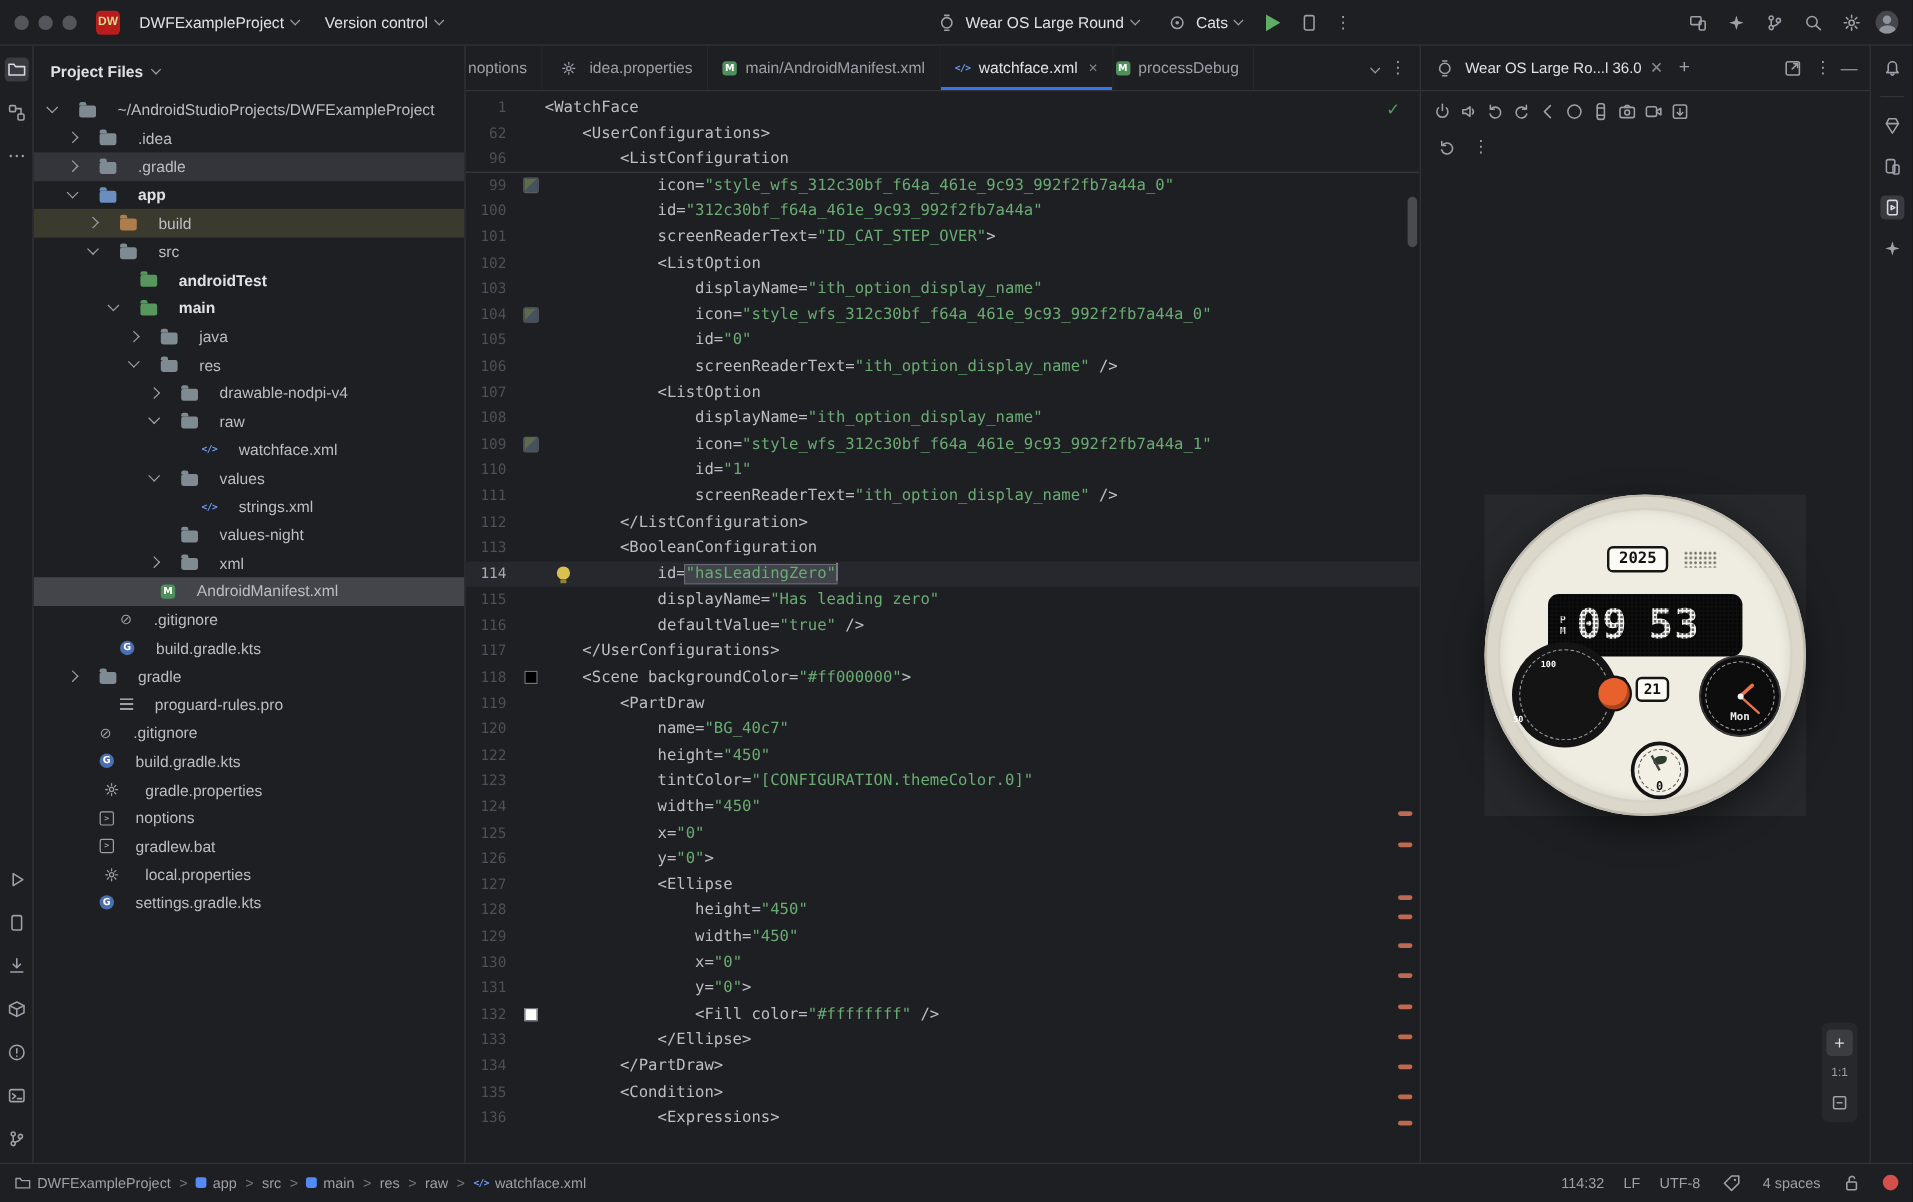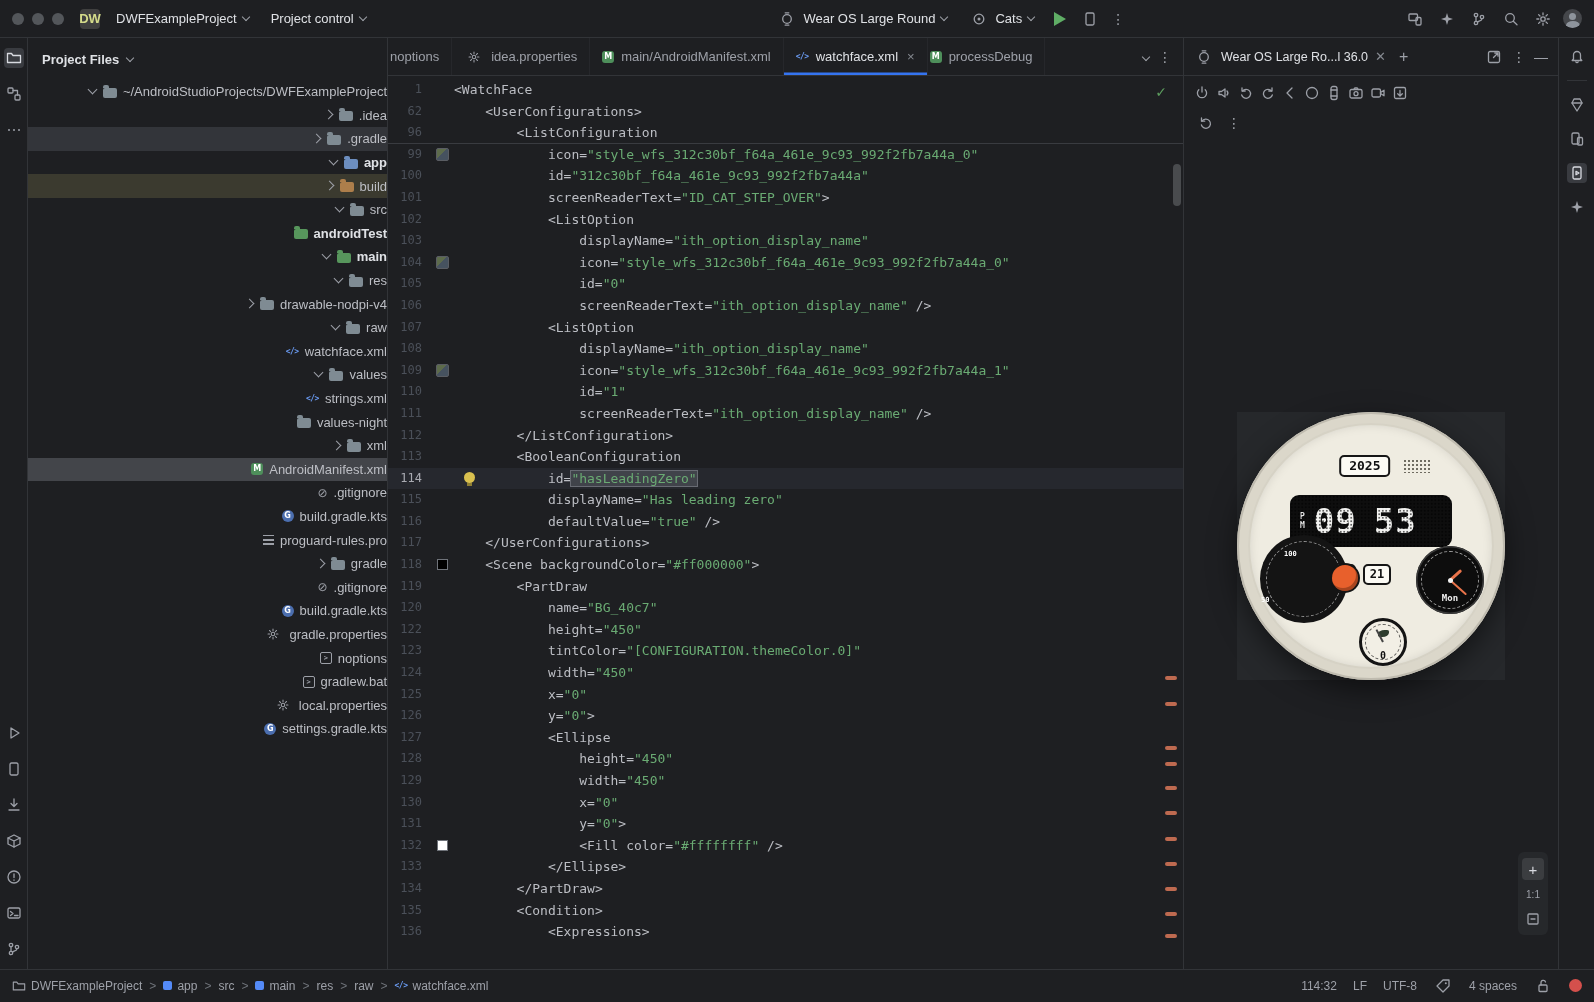--- a/index.html
+++ b/index.html
@@ -7,22 +7,22 @@
   .app {
     position:relative; width:1594px; height:1002px; overflow:hidden;
     background:#1E1F22; color:#BCBEC4;
     font-family:"Liberation Sans", sans-serif; font-size:13px;
   }
   
   .titlebar { height:38px; display:flex; align-items:center; padding:0 12px; gap:10px;
     border-bottom:1px solid #323438; }
   .lights { display:flex; gap:8px; margin-right:6px; }
   .light { width:12px; height:12px; border-radius:50%; background:#53565A; }
-  .dwbadge { width:20px; height:20px; border-radius:4px; background:#404040; color:#D4DB8A;
-    font-weight:bold; font-size:13px; display:flex; align-items:center; justify-content:center; }
+  .dwbadge { width:20px; height:20px; border-radius:4px; background:#b91c1c; color:#D4DB8A;
+    font-weight:bold; font-size:10px; display:flex; align-items:center; justify-content:center; }
   .menuitem { display:flex; align-items:center; gap:6px; color:#DFE1E5; padding:4px 6px; border-radius:4px; }
   .chev { width:6px; height:6px; border-right:1.4px solid #9DA0A8; border-bottom:1.4px solid #9DA0A8;
     transform:rotate(45deg); margin-top:-3px; }
   .tspacer1 { flex:1.1; } .tspacer2 { flex:0.75; }
   .runpill { display:flex; align-items:center; gap:6px; color:#DFE1E5; padding:4px 6px; }
   .playbtn { width:0; height:0; border-left:12px solid #5FAD65; border-top:7px solid transparent;
     border-bottom:7px solid transparent; margin:0 4px; }
   .uicon { display:inline-flex; width:20px; height:20px; align-items:center; justify-content:center;
     border-radius:4px; flex:none; }
   .uicon svg { display:block; }
@@ -38,21 +38,21 @@
   
   .main { display:flex; height:931px; }
   .activity { width:28px; border-right:1px solid #323438; display:flex; flex-direction:column;
     align-items:center; padding:10px 0; gap:16px; }
   .activity .grow { flex:1; }
   
   .project { width:360px; border-right:1px solid #323438; overflow:hidden; }
   .phead { height:42px; display:flex; align-items:center; gap:8px; padding:0 14px; color:#DFE1E5;
     font-weight:bold; }
   .tree { font-size:13px; }
-  .trow { height:23.6px; display:flex; align-items:center; gap:6px; white-space:nowrap; cursor:default;justify-content:flex-end; }
+  .trow { height:23.6px; display:flex; align-items:center; gap:18px; white-space:nowrap; cursor:default; }
   .trow.sel { background:#43454A; }
   .trow.muted { background:#33353A; }
   .trow.excluded { background:#3B3A2F; }
   .trow .lbl { color:#BCBEC4; }
   .trow.bold .lbl { color:#DFE1E5; font-weight:bold; }
   .tchev { width:10px; height:10px; flex:none; position:relative; }
   .tchev::before { content:""; position:absolute; left:2px; top:1px; width:6px; height:6px;
     border-right:1.4px solid #9DA0A8; border-bottom:1.4px solid #9DA0A8; transform:rotate(-45deg); }
   .tchev.open::before { transform:rotate(45deg); top:-1px; }
   .tchev.none::before { display:none; }
@@ -197,21 +197,21 @@
       <span class="light"></span>
       <span class="light"></span>
       <span class="light"></span>
     </div>
     <span class="dwbadge">DW</span>
     <span class="menuitem">
       <span>DWFExampleProject</span>
         <span class="chev"></span>
     </span>
     <span class="menuitem">
-      <span>Project control</span>
+      <span>Version control</span>
         <span class="chev"></span>
     </span>
     <span class="tspacer1"></span>
     <span class="runpill">
       <span class="uicon">
           <svg width="16" height="16" viewBox="0 0 16 16" fill="none" stroke="#9da0a8" stroke-width="1.3" stroke-linecap="round" stroke-linejoin="round">
             <circle cx="8" cy="8" r="4.3"></circle>
             <path d="M6.2 1.8h3.6M6.2 14.2h3.6"></path>
           </svg>
         </span>
@@ -382,20 +382,25 @@
             <span class="tchev none"></span>
             <span class="fold green"></span>
             <span class="lbl">androidTest</span>
           </div>
           <div class="trow bold" style="padding-left: 61px;">
             <span class="tchev open"></span>
             <span class="fold green"></span>
             <span class="lbl">main</span>
           </div>
           <div class="trow" style="padding-left: 78px;">
+            <span class="tchev "></span>
+            <span class="fold"></span>
+            <span class="lbl">java</span>
+          </div>
+          <div class="trow" style="padding-left: 78px;">
             <span class="tchev open"></span>
             <span class="fold"></span>
             <span class="lbl">res</span>
           </div>
           <div class="trow" style="padding-left: 95px;">
             <span class="tchev "></span>
             <span class="fold"></span>
             <span class="lbl">drawable-nodpi-v4</span>
           </div>
           <div class="trow" style="padding-left: 95px;">
@@ -436,29 +441,29 @@
           <div class="trow" style="padding-left: 44px;">
             <span class="tchev none"></span>
             <span class="giti">⊘</span>
             <span class="lbl">.gitignore</span>
           </div>
           <div class="trow" style="padding-left: 44px;">
             <span class="tchev none"></span>
             <span class="gsq">G</span>
             <span class="lbl">build.gradle.kts</span>
           </div>
+          <div class="trow" style="padding-left: 27px;">
+            <span class="tchev "></span>
+            <span class="fold"></span>
+            <span class="lbl">gradle</span>
+          </div>
           <div class="trow" style="padding-left: 44px;">
             <span class="tchev none"></span>
             <span class="txtico"></span>
             <span class="lbl">proguard-rules.pro</span>
-          </div>
-          <div class="trow" style="padding-left: 27px;">
-            <span class="tchev "></span>
-            <span class="fold"></span>
-            <span class="lbl">gradle</span>
           </div>
           <div class="trow" style="padding-left: 27px;">
             <span class="tchev none"></span>
             <span class="giti">⊘</span>
             <span class="lbl">.gitignore</span>
           </div>
           <div class="trow" style="padding-left: 27px;">
             <span class="tchev none"></span>
             <span class="gsq">G</span>
             <span class="lbl">build.gradle.kts</span>

